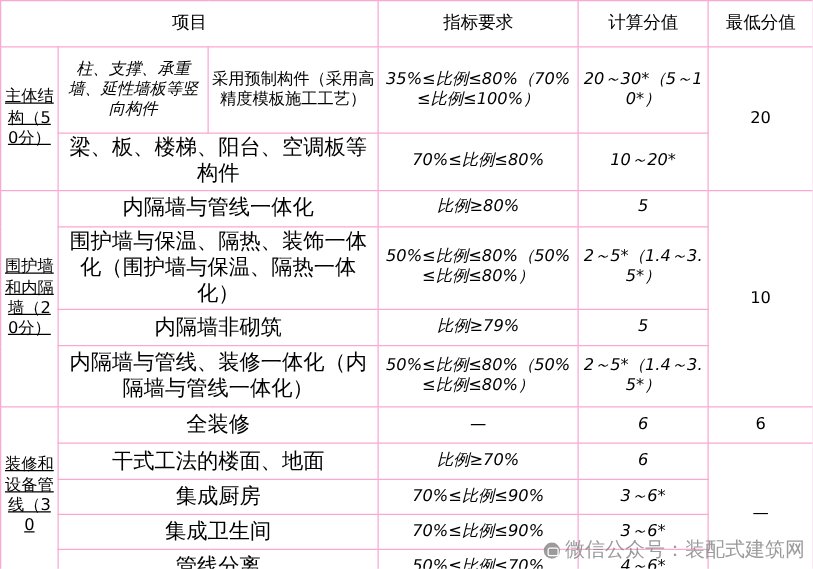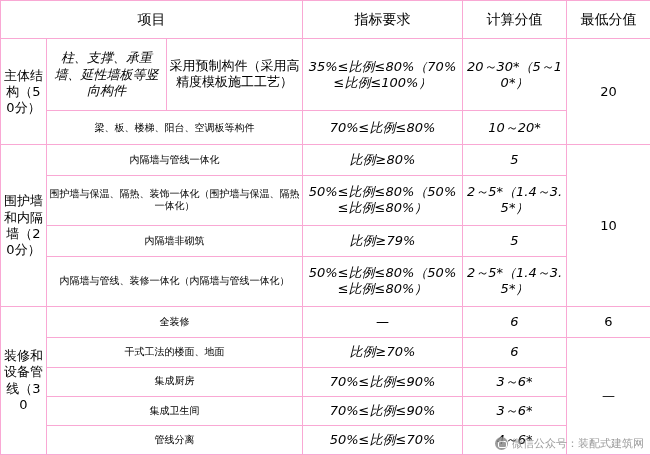--- a/index.html
+++ b/index.html
@@ -38,23 +38,24 @@
   .hdr {
     font-size: 14px;
     height: 34px;
   }
   .cat {
     width: 46px;
     font-size: 13px;
     line-height: 1.12;
     letter-spacing: 0px;
     padding: 2px 1px;
+    text-decoration: underline;
   }
   .item-wide {
-    font-size: 10px;
+    font-size: 17px;
   }
   .sub-a {
     width: 120px;
     line-height: 1.3;
     font-style: italic;
   }
   .sub-b {
     width: 136px;
     line-height: 1.3;
     font-family: Liberation Mono, monospace;
@@ -73,21 +74,21 @@
     width: 56px;
   }
   .watermark {
     position: absolute;
     right: 6px;
     bottom: 4px;
     display: flex;
     align-items: center;
     gap: 4px;
     color: #8a8a8a;
-    font-size: 11px;
+    font-size: 16px;
     opacity: 0.85;
     pointer-events: none;
   }
   .wm-logo {
     width: 13px;
     height: 13px;
     border-radius: 50%;
     background: #8a8a8a;
     position: relative;
   }

